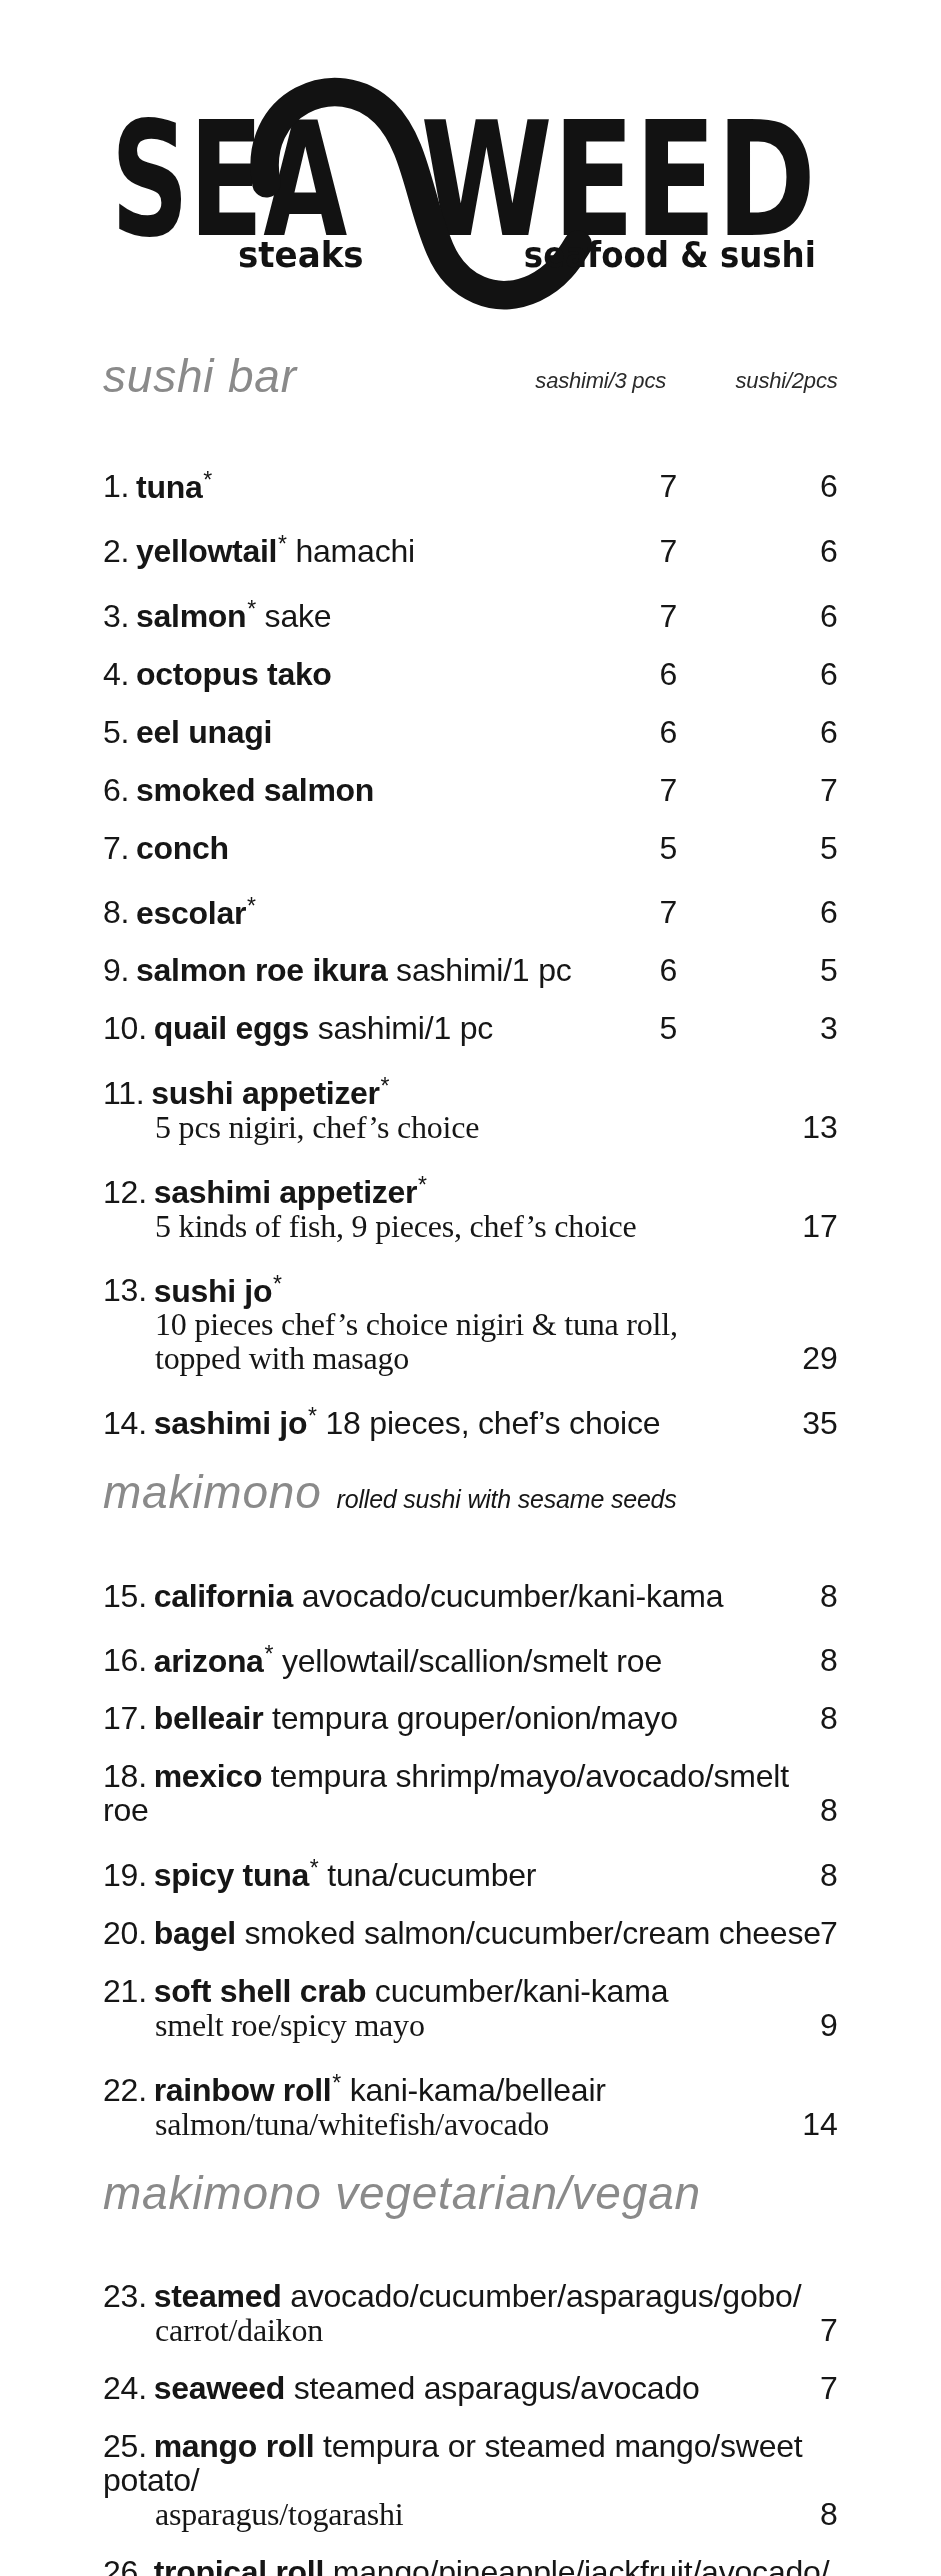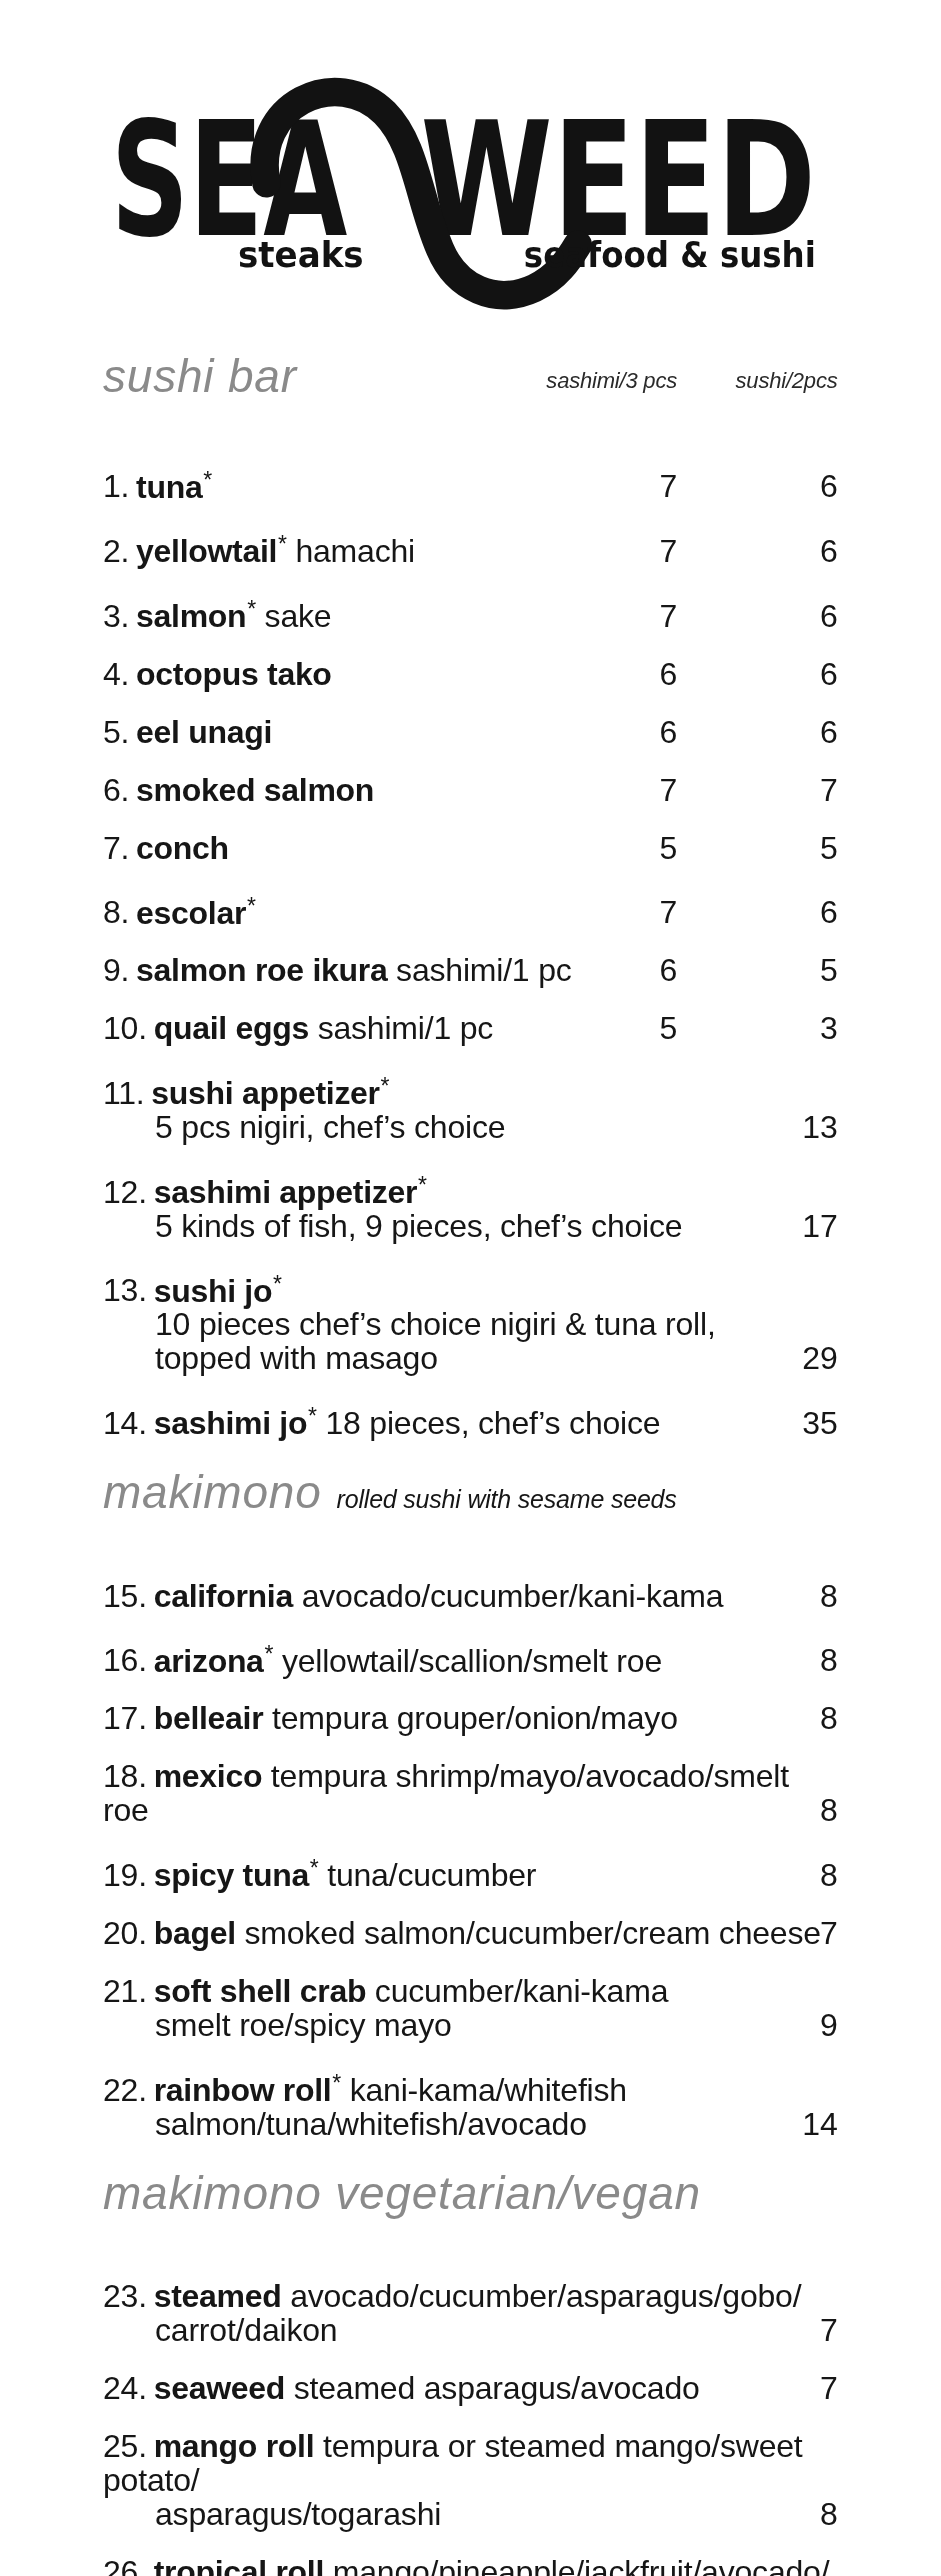--- a/index.html
+++ b/index.html
@@ -10,30 +10,30 @@
   }
   .page { box-sizing:border-box; padding:59px 103px 30px 103px; }
   .logo-wrap { margin-left:3px; }
   .menu-section .sec-header { position:relative; margin:27px 0 61px 0;font-style:italic; }
   .sec-title {
     font-size:46px; line-height:1.1; color:#8a8a8a;
     letter-spacing:0.8px; font-weight:400;
   }
   .sec-subtitle { font-size:25px; color:#161616; margin-left:15px; letter-spacing:-0.2px; }
   .colhead { position:absolute; bottom:7.6px; font-size:22px; color:#2a2a2a; letter-spacing:-0.2px; }
-  .colhead.c1 { right:162px;margin-top:45px; }
+  .colhead.c1 { right:173px;margin-top:45px; }
   .colhead.c2 { right:1.5px; }
   .item {
     position:relative; font-size:32px; line-height:34px;
     margin-bottom:24px; letter-spacing:-0.2px;
   }
   .item .num { margin-right:6.8px; }
   .item .name { font-weight:bold; letter-spacing:-0.3px; }
   .item .star { font-size:0.72em; vertical-align:0.42em; margin-left:0.8px; }
-  .item .line.cont { padding-left:52px; }
+  .item .line.cont { padding-left:52px;font-family:Liberation Serif, serif; }
   .price { position:absolute; bottom:0; }
   .price.p1 { right:162px; }
   .price.p2 { right:1.5px; }
 </style>
 </head>
 <body>
 
 <div class="page">
 
   <div class="logo-wrap">
@@ -145,21 +145,21 @@
         <div class="item">
           <div class="line"><span class="num">20.</span><span class="name">bagel</span><span class="desc"> smoked salmon/cucumber/cream cheese</span></div>
           <span class="price p2">7</span>
         </div>
         <div class="item">
           <div class="line"><span class="num">21.</span><span class="name">soft shell crab</span><span class="desc"> cucumber/kani-kama</span></div>
           <div class="line cont">smelt roe/spicy mayo</div>
           <span class="price p2">9</span>
         </div>
         <div class="item">
-          <div class="line"><span class="num">22.</span><span class="name">rainbow roll</span><span class="star">*</span><span class="desc"> kani-kama/whitefish</span></div>
+          <div class="line"><span class="num">22.</span><span class="name">rainbow roll</span><span class="star">*</span><span class="desc"> kani-kama/belleair</span></div>
           <div class="line cont">salmon/tuna/whitefish/avocado</div>
           <span class="price p2">14</span>
         </div>
       </section>
       <section class="menu-section">
         <div class="sec-header"><span class="sec-title">makimono vegetarian/vegan</span></div>
         <div class="item">
           <div class="line"><span class="num">23.</span><span class="name">steamed</span><span class="desc"> avocado/cucumber/asparagus/gobo/</span></div>
           <div class="line cont">carrot/daikon</div>
           <span class="price p2">7</span>

